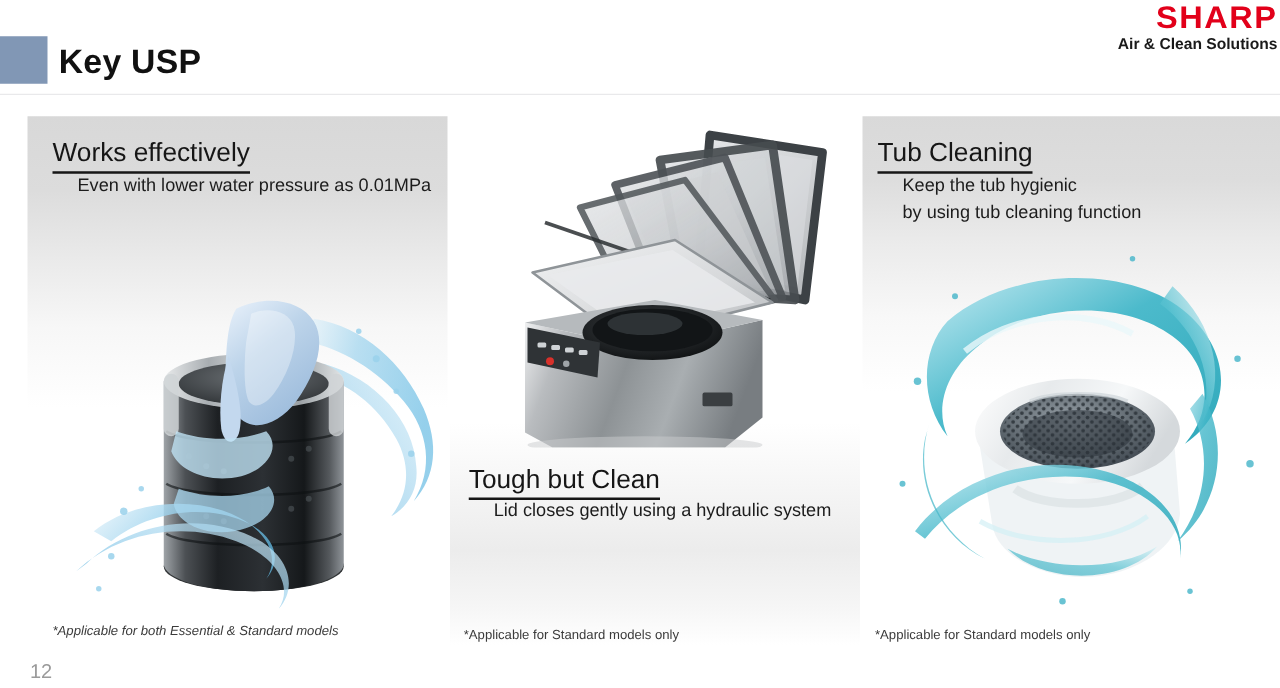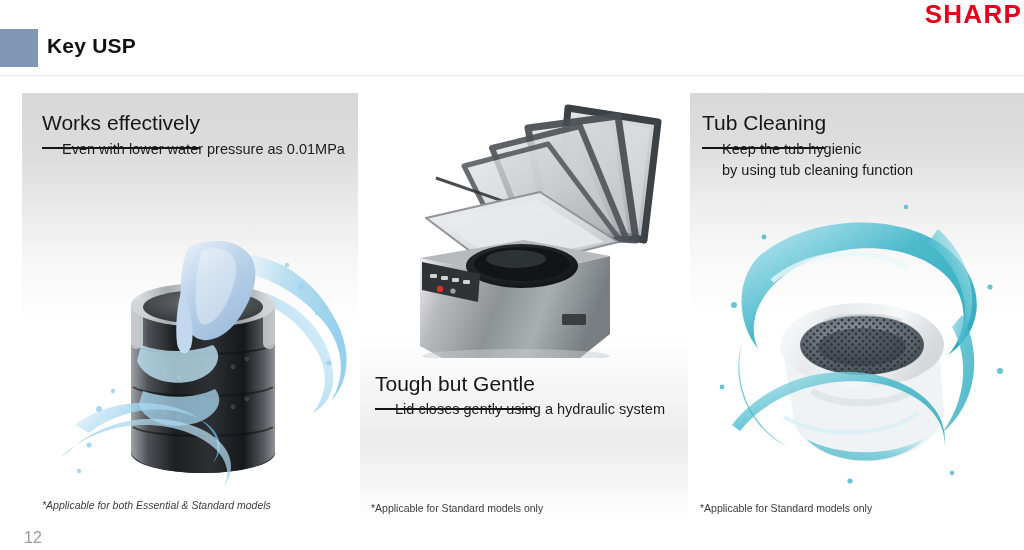--- a/index.html
+++ b/index.html
@@ -57,21 +57,21 @@
     left: 0px;
     top: 29px;
     width: 38px;
     height: 38px;
     background: #8197b5;
   }
   .page-title {
     position: absolute;
     left: 47px;
     top: 34px;
-    font-size: 21px;
+    font-size: 27px;
     font-weight: bold;
     color: #111111;
     letter-spacing: 0.2px;
   }
   .title-rule {
     position: absolute;
     left: 0px;
     top: 75px;
     width: 1024px;
     height: 1px;
@@ -97,21 +97,21 @@
   }
 
   .headline {
     position: absolute;
     font-size: 21px;
     color: #161616;
     line-height: 26px;
     white-space: nowrap;
     border-bottom: 2px solid #161616;
     display: inline-block;
-    padding-bottom: 11px;
+    padding-bottom: 1px;
   }
   .subline {
     position: absolute;
     font-size: 14.5px;
     color: #1c1c1c;
     line-height: 21px;
     white-space: nowrap;
     margin-left: 20px;
   }
   .footnote {
@@ -151,20 +151,21 @@
   .art-1 { left: 55px; top: 195px; width: 300px; height: 300px; }
   .art-2 { left: 420px; top: 100px; width: 250px; height: 258px; }
   .art-3 { left: 700px; top: 185px; width: 320px; height: 305px; }
   .art svg { display: block; }
 </style>
 </head>
 <body>
 
 <div class="brand">
   <div class="brand-logo">SHARP</div>
+  <div class="brand-tag2">Air &amp; Clean Solutions</div>
 </div>
 
 <div class="title-swatch"></div>
 <div class="page-title">Key USP</div>
 <div class="title-rule"></div>
 
 <div class="panel panel-1"></div>
 
 <div class="art art-1">
   <svg viewBox="0 0 300 300" width="300" height="300">
@@ -327,21 +328,21 @@
     </g>
     <circle cx="20" cy="189" r="3.2" fill="#d8312b"></circle>
     <circle cx="33" cy="191" r="2.6" fill="#9fa4a8"></circle>
 
     <rect x="142" y="214" width="24" height="11" rx="1.5" fill="#3a3e41"></rect>
 
     <ellipse cx="96" cy="256" rx="94" ry="7" fill="#c9cbcd" opacity="0.5"></ellipse>
   </svg>
 </div>
 
-<div class="headline p2-head">Tough but Gentle</div>
+<div class="headline p2-head">Tough but Clean</div>
 <div class="subline p2-sub">Lid closes gently using a hydraulic system</div>
 <div class="footnote p2-foot">*Applicable for Standard models only</div>
 
 <div class="panel panel-3"></div>
 
 <div class="art art-3">
   <svg viewBox="0 0 320 305" width="320" height="305">
     <defs>
       <linearGradient id="swirlG" x1="0" y1="0" x2="1" y2="1">
         <stop offset="0%" stop-color="#bfe9f2" stop-opacity="0.9"></stop>

